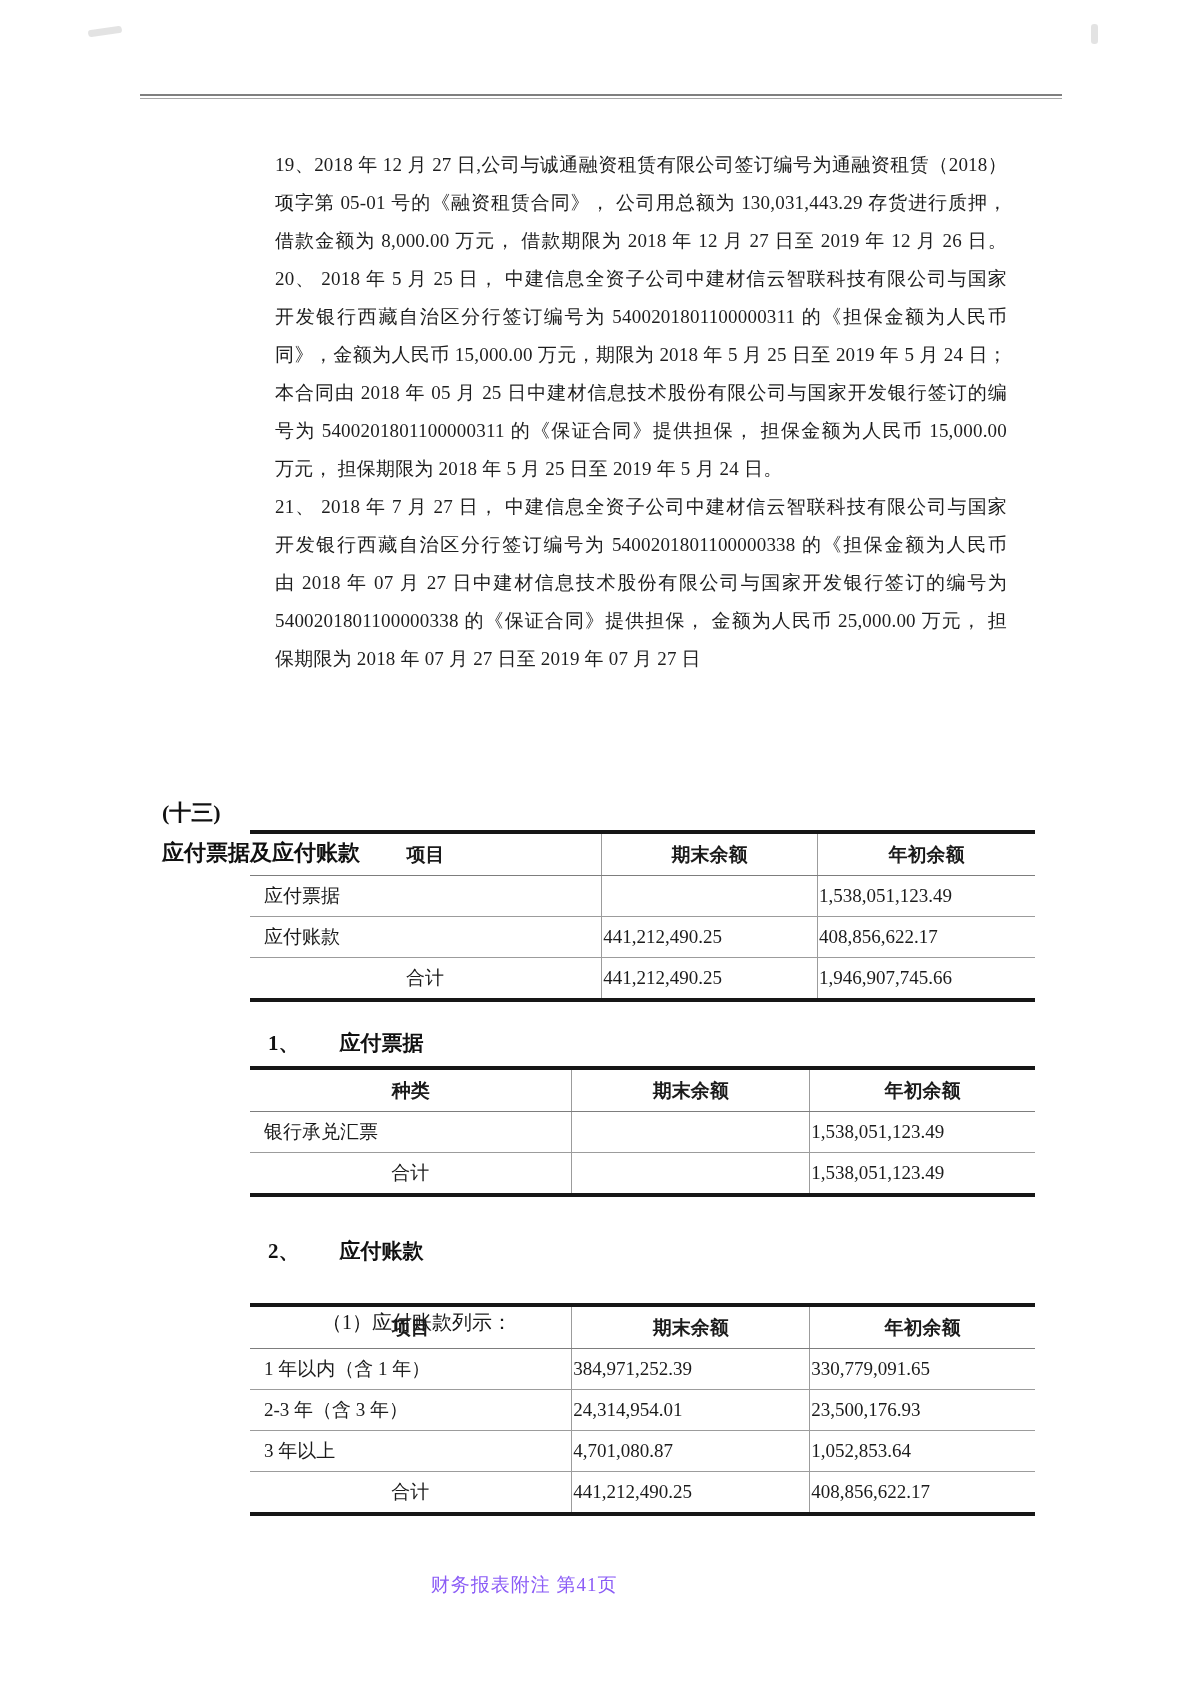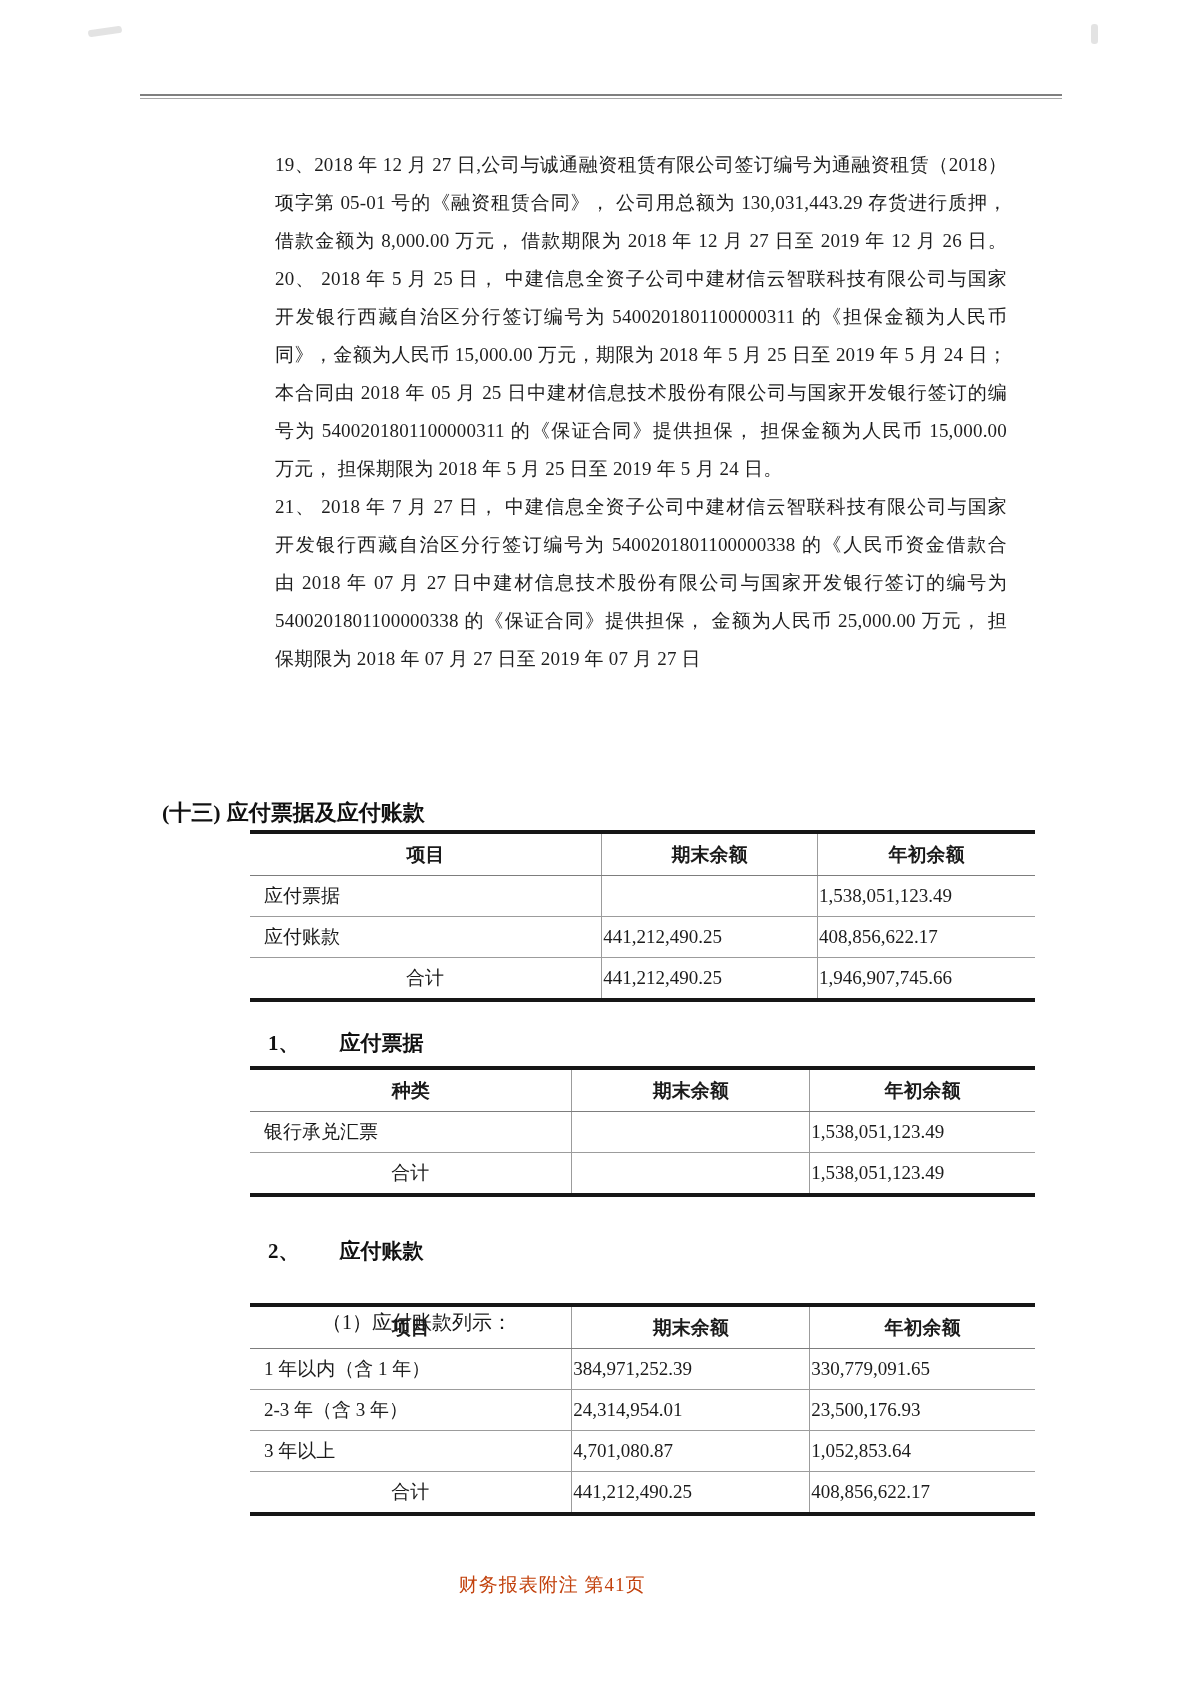--- a/index.html
+++ b/index.html
@@ -29,23 +29,24 @@
     position:absolute; left:255px; top:146px; width:752px;
     font-size:19px; line-height:38px; letter-spacing:0.2px;
     text-align:justify;
   }
   .paras .ln { height:38px; overflow:visible; white-space:nowrap;margin-left:20px; }
   .paras .ln.jl { text-align:justify; text-align-last:justify; white-space:normal; }
 
   
   .sec13 {
     position:absolute; left:162px; top:799px;
-    display:flex; gap:6px;
+    display:flex; gap:12px;
     font-size:22px; font-weight:bold; color:#111;
     line-height:28px;
+    flex-direction:column;
   }
 
   
   .subhead {
     position:absolute; left:268px;
     font-size:21px; font-weight:bold; color:#111; line-height:26px;
     display:flex; gap:40px;
   }
   .subitem {
     position:absolute; left:322px;
@@ -72,21 +73,21 @@
   .num { text-align:left; padding-right:20px; }
   .totlab { text-align:center; padding-left:0; }
 
   
   .t1 col.c1 { width:44.8%; } .t1 col.c2 { width:27.5%; } .t1 col.c3 { width:27.7%; }
   .t23 col.c1 { width:41.0%; } .t23 col.c2 { width:30.3%; } .t23 col.c3 { width:28.7%; }
 
   
   .footer {
     position:absolute; left:0; top:1572px; width:1048px;
-    text-align:center; font-size:19px; color:#c2410c; letter-spacing:1px;margin-left:28px;
+    text-align:center; font-size:19px; color:#8b5cf6; letter-spacing:1px;
   }
 </style>
 </head>
 <body>
 
 <div id="page">
 
   <div class="smudge tl"></div>
   <div class="smudge tr"></div>
 
@@ -96,21 +97,21 @@
     <div class="ln jl">19、2018 年 12 月 27 日,公司与诚通融资租赁有限公司签订编号为通融资租赁（2018）</div>
     <div class="ln jl">项字第 05-01 号的《融资租赁合同》， 公司用总额为 130,031,443.29 存货进行质押，</div>
     <div class="ln jl">借款金额为 8,000.00 万元， 借款期限为 2018 年 12 月 27 日至 2019 年 12 月 26 日。</div>
     <div class="ln jl">20、 2018 年 5 月 25 日， 中建信息全资子公司中建材信云智联科技有限公司与国家</div>
     <div class="ln jl">开发银行西藏自治区分行签订编号为 5400201801100000311 的《担保金额为人民币</div>
     <div class="ln jl">同》，金额为人民币 15,000.00 万元，期限为 2018 年 5 月 25 日至 2019 年 5 月 24 日；</div>
     <div class="ln jl">本合同由 2018 年 05 月 25 日中建材信息技术股份有限公司与国家开发银行签订的编</div>
     <div class="ln jl">号为 5400201801100000311 的《保证合同》提供担保， 担保金额为人民币 15,000.00</div>
     <div class="ln">万元， 担保期限为 2018 年 5 月 25 日至 2019 年 5 月 24 日。</div>
     <div class="ln jl">21、 2018 年 7 月 27 日， 中建信息全资子公司中建材信云智联科技有限公司与国家</div>
-    <div class="ln jl">开发银行西藏自治区分行签订编号为 5400201801100000338 的《人民币资金借款合</div>
+    <div class="ln jl">开发银行西藏自治区分行签订编号为 5400201801100000338 的《担保金额为人民币</div>
     <div class="ln jl">由 2018 年 07 月 27 日中建材信息技术股份有限公司与国家开发银行签订的编号为</div>
     <div class="ln jl">5400201801100000338 的《保证合同》提供担保， 金额为人民币 25,000.00 万元， 担</div>
     <div class="ln">保期限为 2018 年 07 月 27 日至 2019 年 07 月 27 日</div>
   </div>
 
   <div class="sec13">
     <span>(十三)</span>
     <span>应付票据及应付账款</span>
   </div>
 

